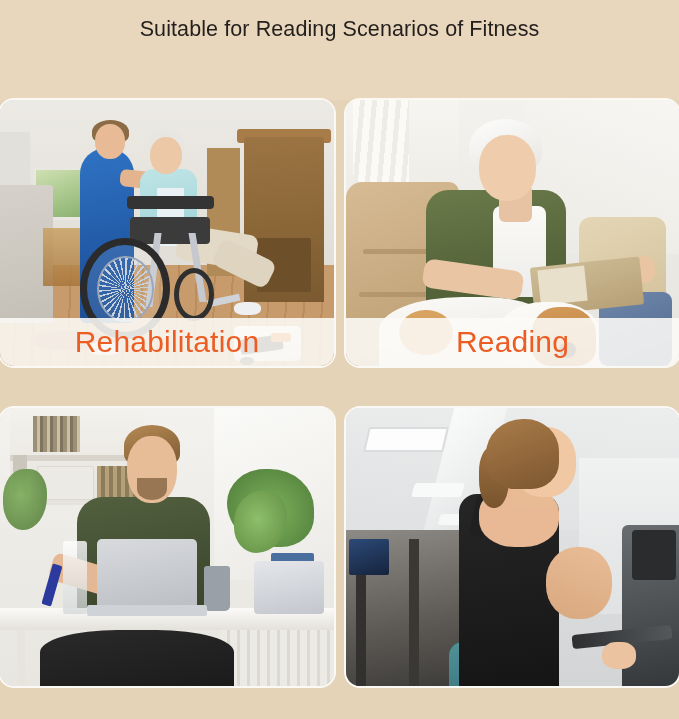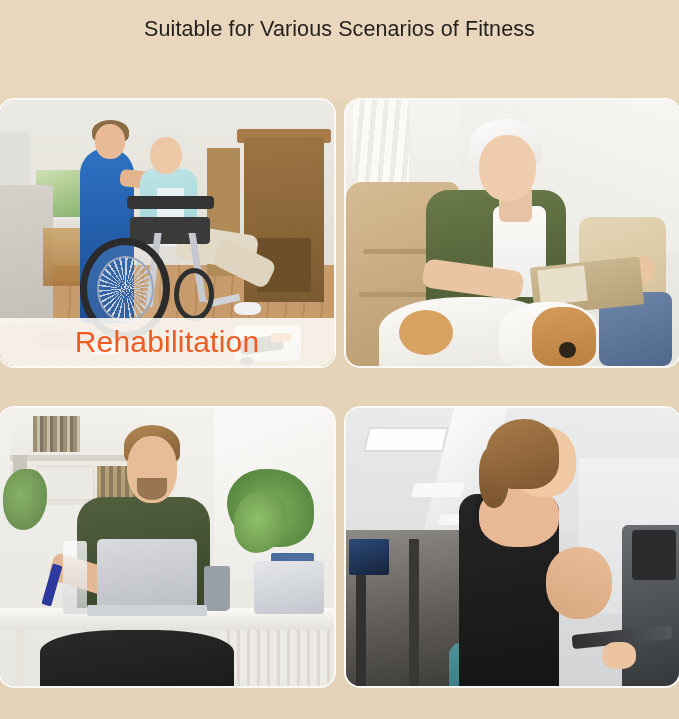--- a/index.html
+++ b/index.html
@@ -284,21 +284,21 @@
   .ft-mach       { right:0; top:42%; width:17%; height:58%;
                    background:linear-gradient(170deg,#6a6d70,#35383b); border-radius:6px 0 0 0; }
   .ft-bar        { right:2%; top:80%; width:30%; height:5%;
                    background:linear-gradient(90deg,#2d2f31,#55585b); border-radius:4px; transform:rotate(-6deg); }
   .ft-console    { right:1%; top:44%; width:13%; height:18%; background:#2a2c2e; border-radius:4px; }
 </style>
 </head>
 <body>
 
 <div class="header">
-  <div class="subtitle">Suitable for Various Scenarios of Fitness</div>
+  <div class="subtitle">Suitable for Reading Scenarios of Fitness</div>
 </div>
 
 <div class="grid">
 
   <div class="cell tl">
     <div class="card">
       <div class="photo rehab">
         <div class="pz rh-wall"></div>
         <div class="pz rh-floor"></div>
         <div class="pz rh-cab2"></div>
@@ -360,20 +360,23 @@
         <div class="pz rd-armL"></div>
         <div class="pz rd-armR"></div>
         <div class="pz rd-book"></div>
         <div class="pz rd-book-p"></div>
         <div class="pz rd-dog-body"></div>
         <div class="pz rd-dog-patch"></div>
         <div class="pz rd-dog-head"></div>
         <div class="pz rd-dog-ear"></div>
         <div class="pz rd-dog-eye"></div>
       </div>
+      <div class="label-bar">
+        <span class="label-text">Reading</span>
+      </div>
     </div>
   </div>
 
   <div class="cell bl">
     <div class="card">
       <div class="photo work">
         <div class="pz wk-windowR"></div>
         <div class="pz wk-shelf"></div>
         <div class="pz wk-shelf-l"></div>
         <div class="pz wk-books"></div>

